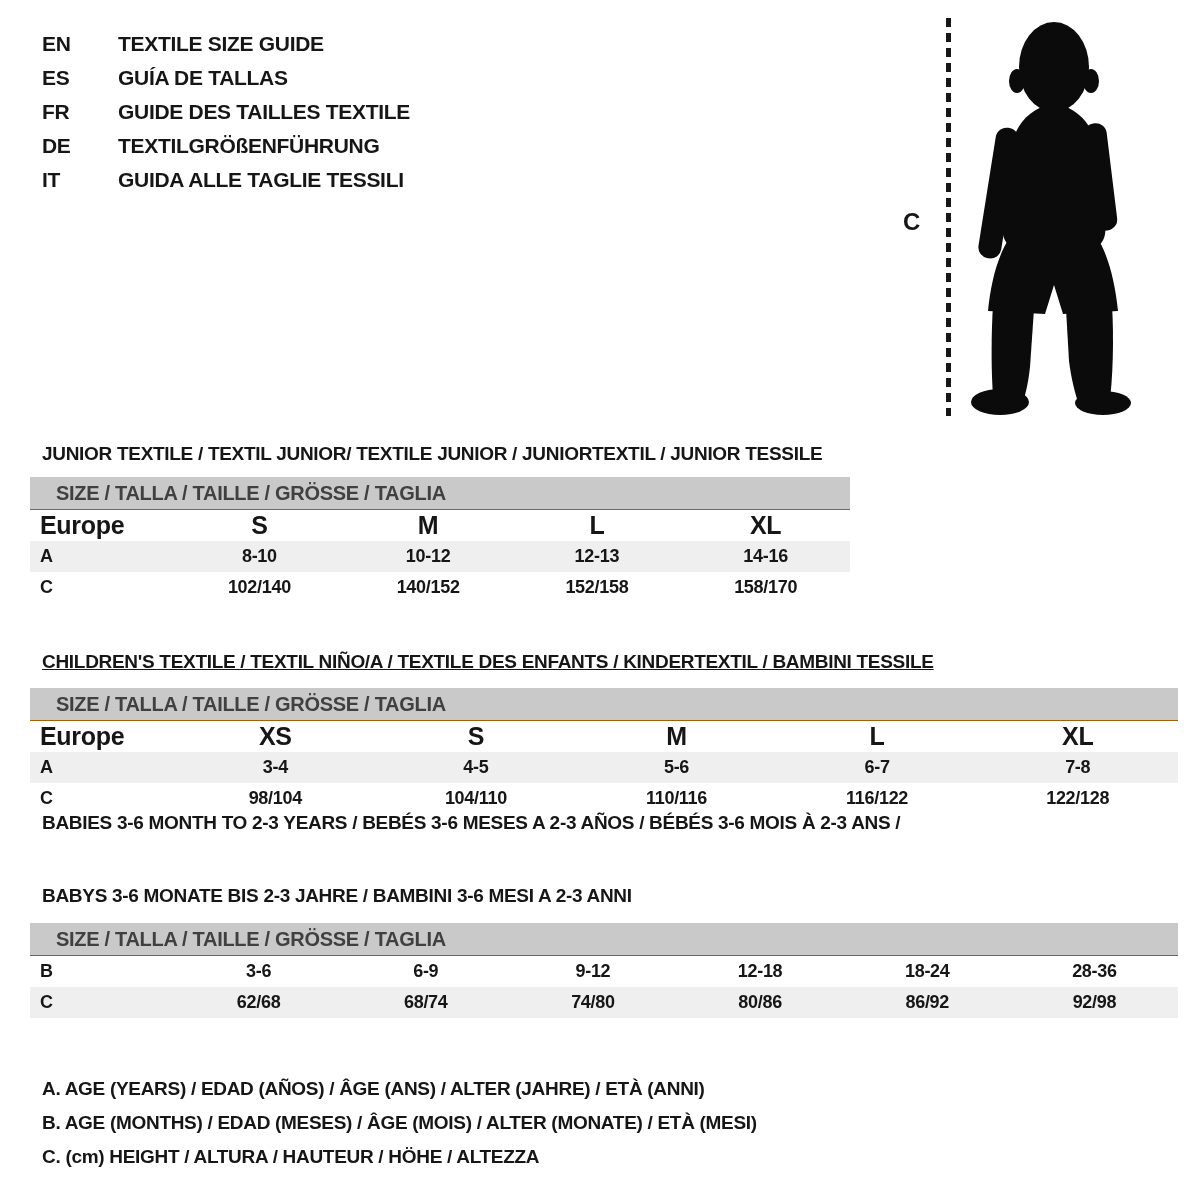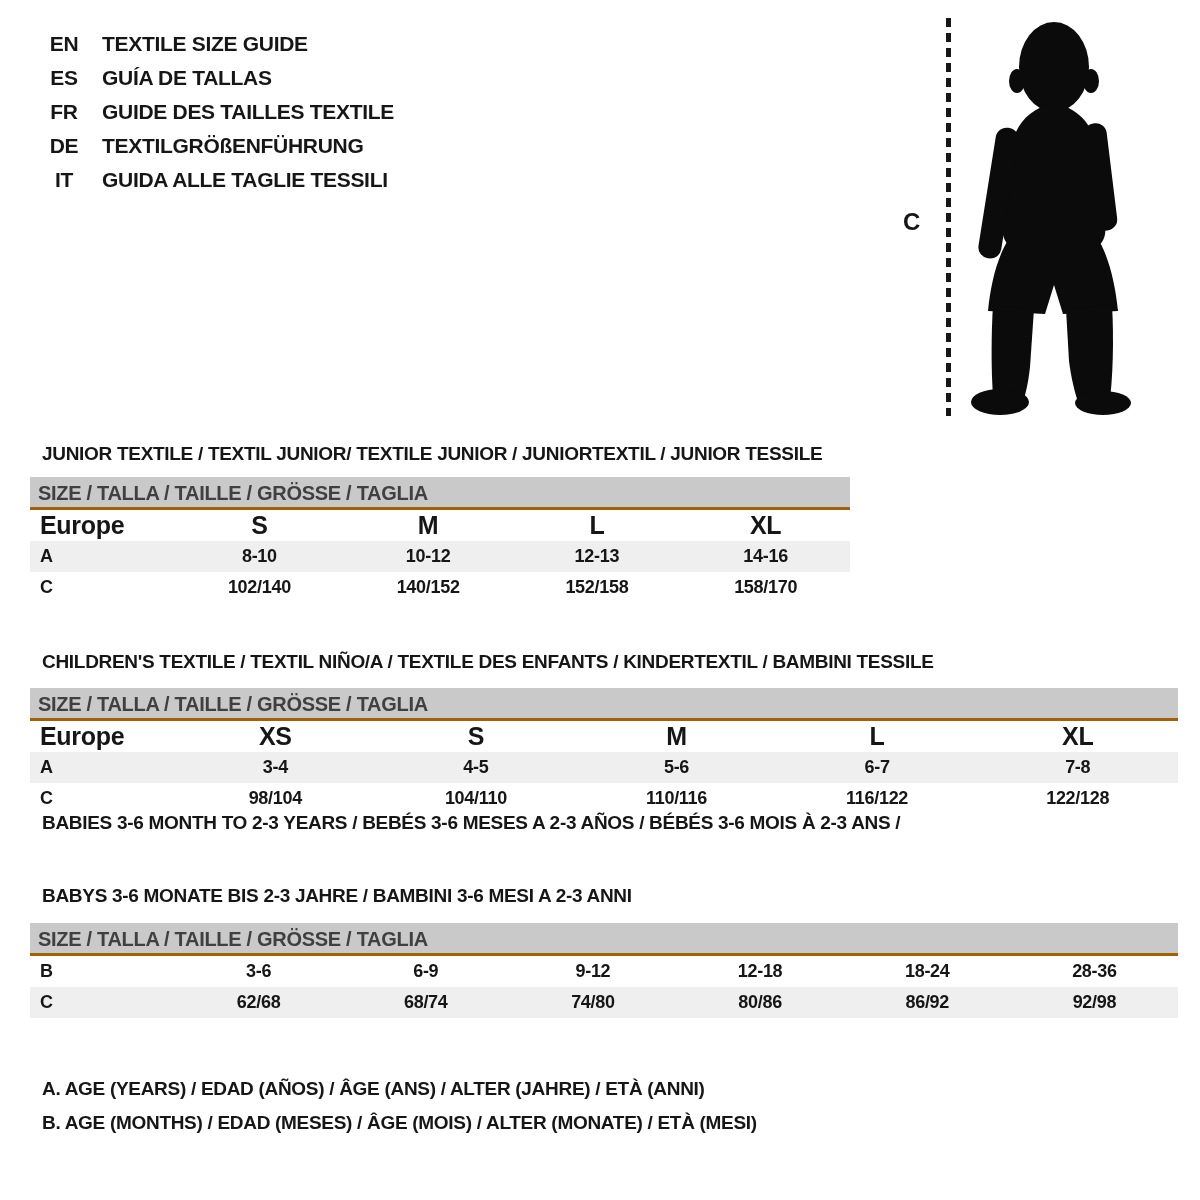--- a/index.html
+++ b/index.html
@@ -1,43 +1,43 @@
 <!DOCTYPE html>
 <html><head>
 <meta charset="utf-8">
 <style>
   html,body { margin:0; padding:0; background:#ffffff; }
   body { width:1200px; height:1200px; font-family:"Liberation Sans", sans-serif; color:#161616; }
   .canvas { position:relative; width:1200px; height:1200px; overflow:hidden; font-weight:700; letter-spacing:-0.3px; background:#ffffff; }
 
   
-  .lang-block { position:absolute; left:26px; top:27px;text-align:center; }
+  .lang-block { position:absolute; left:42px; top:27px; }
   .lang-row { display:flex; height:34px; align-items:center; font-size:21px; }
   .lang-code { width:76px; }
 
   
   .figure-label { position:absolute; left:903px; top:208px; font-size:24px; }
   .dash-line { position:absolute; left:946px; top:18px; width:5px; height:398px;
                background:repeating-linear-gradient(to bottom,#161616 0 9px,transparent 9px 15px); }
   .silhouette { position:absolute; left:966px; top:16px; }
 
   
   .section-heading { position:absolute; left:42px; font-size:19px; white-space:nowrap;margin-top:12px; }
   .h-sec0 { top:431px; }
-  .h-sec1 { top:639px; }
+  .h-sec1 { top:639px;text-decoration:underline; }
   .h-sec2a { top:800px; }
   .h-sec2b { top:873px; }
 
   
   .tbl { position:absolute; left:30px; }
   .tbl-0 { top:477px; width:820px; }
   .tbl-1 { top:688px; width:1148px; }
   .tbl-2 { top:923px; width:1148px; }
   .tbl-bar { height:33px; background:#c9c9c9; color:#404040; font-size:20px; line-height:33px;
-             padding-left:8px; box-sizing:border-box; border-bottom:3px solid #a16207; }
+             padding-left:26px; box-sizing:border-box; border-bottom:1px solid #a16207; }
   .tbl-row { display:grid; height:31px; align-items:center; font-size:18px; }
   .cols-4 { grid-template-columns:145px repeat(4,1fr); }
   .cols-5 { grid-template-columns:145px repeat(5,1fr); }
   .cols-6 { grid-template-columns:145px repeat(6,1fr); }
   .tbl-row .lbl { padding-left:10px; }
   .tbl-row .cell { text-align:center; }
   .tbl-row.head-row { font-size:25px; }
   .tbl-row.shade { background:#efefef; }
 
   
@@ -165,15 +165,16 @@
       <span class="cell">74/80</span>
       <span class="cell">80/86</span>
       <span class="cell">86/92</span>
       <span class="cell">92/98</span>
     </div>
   </div>
 
   <div class="legend">
     <div class="legend-line">A. AGE (YEARS) / EDAD (AÑOS) / ÂGE (ANS) / ALTER (JAHRE) / ETÀ (ANNI)</div>
     <div class="legend-line">B. AGE (MONTHS) / EDAD (MESES) / ÂGE (MOIS) / ALTER (MONATE) / ETÀ (MESI)</div>
+    <div class="legend-line">C. (cm) HEIGHT / ALTURA / HAUTEUR / HÖHE / ALTEZZA</div>
   </div>
 
 </div>
 
 </body></html>

